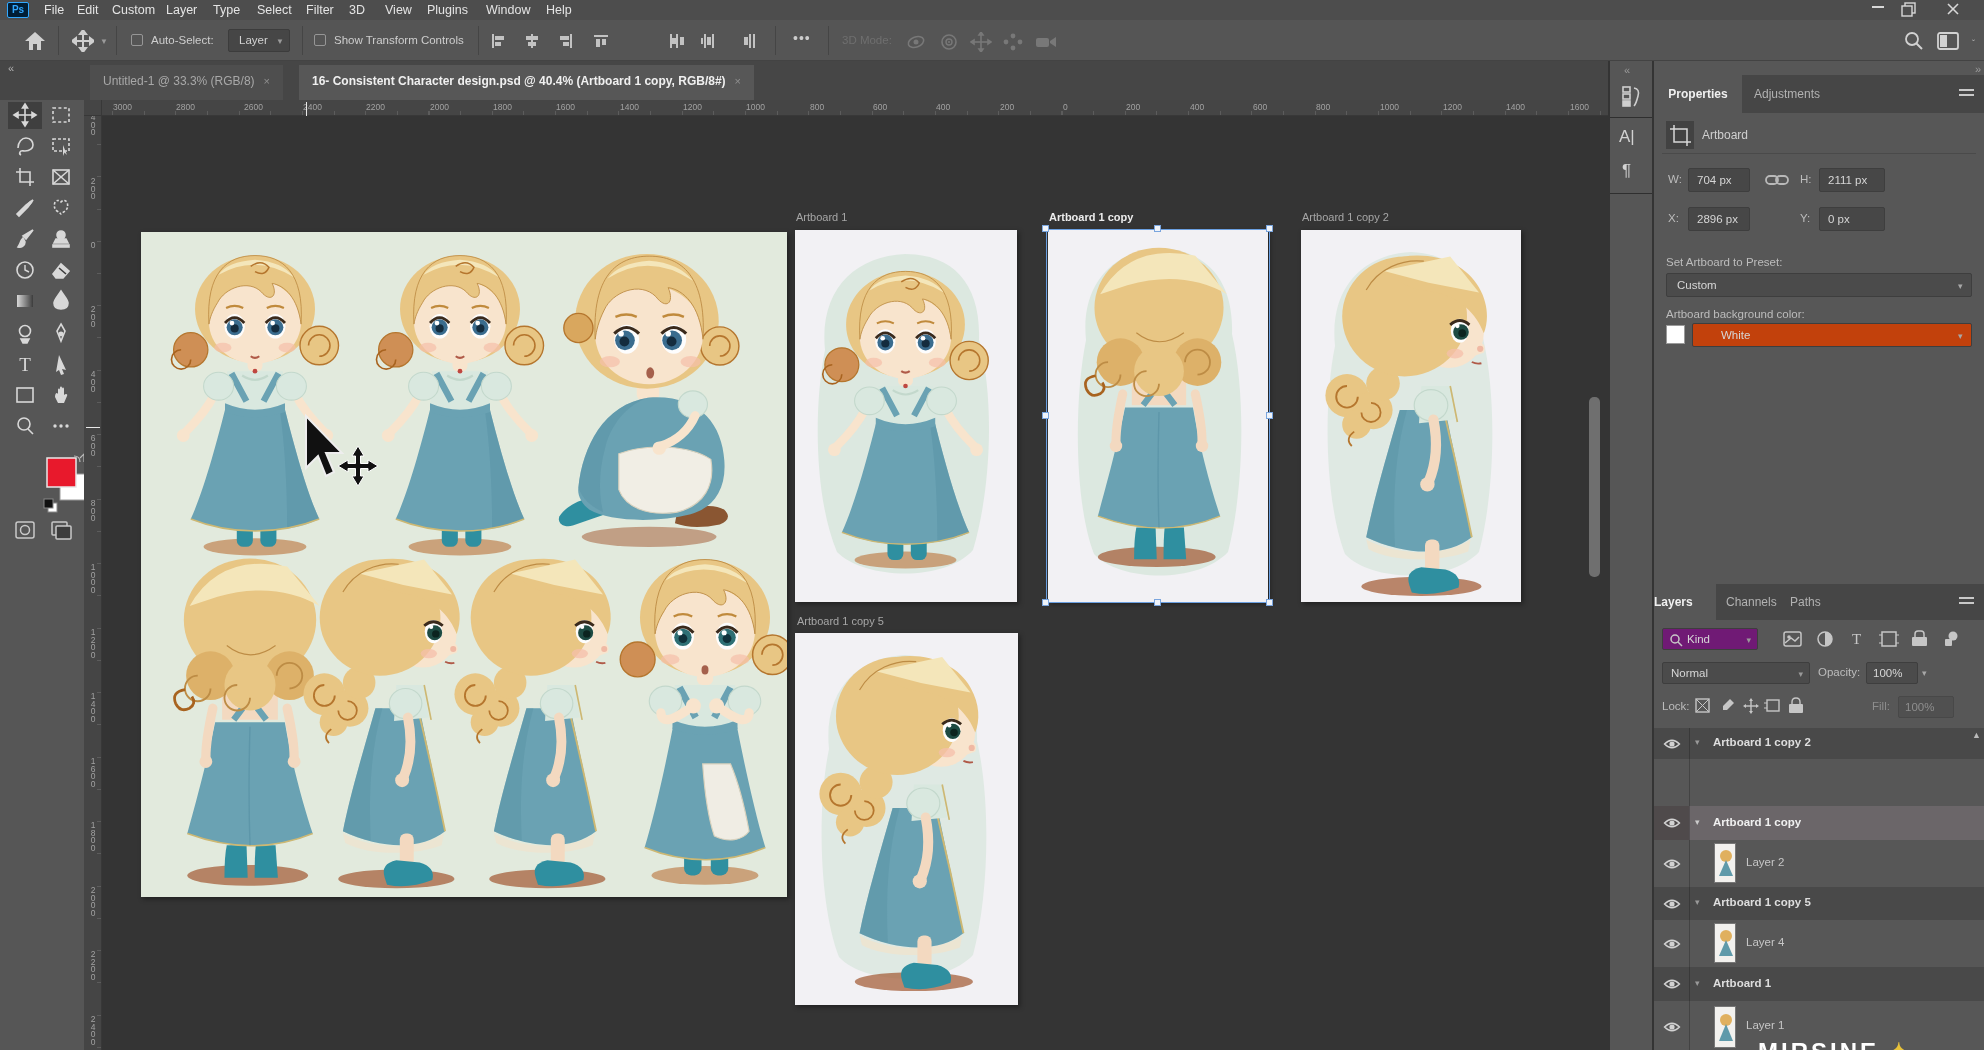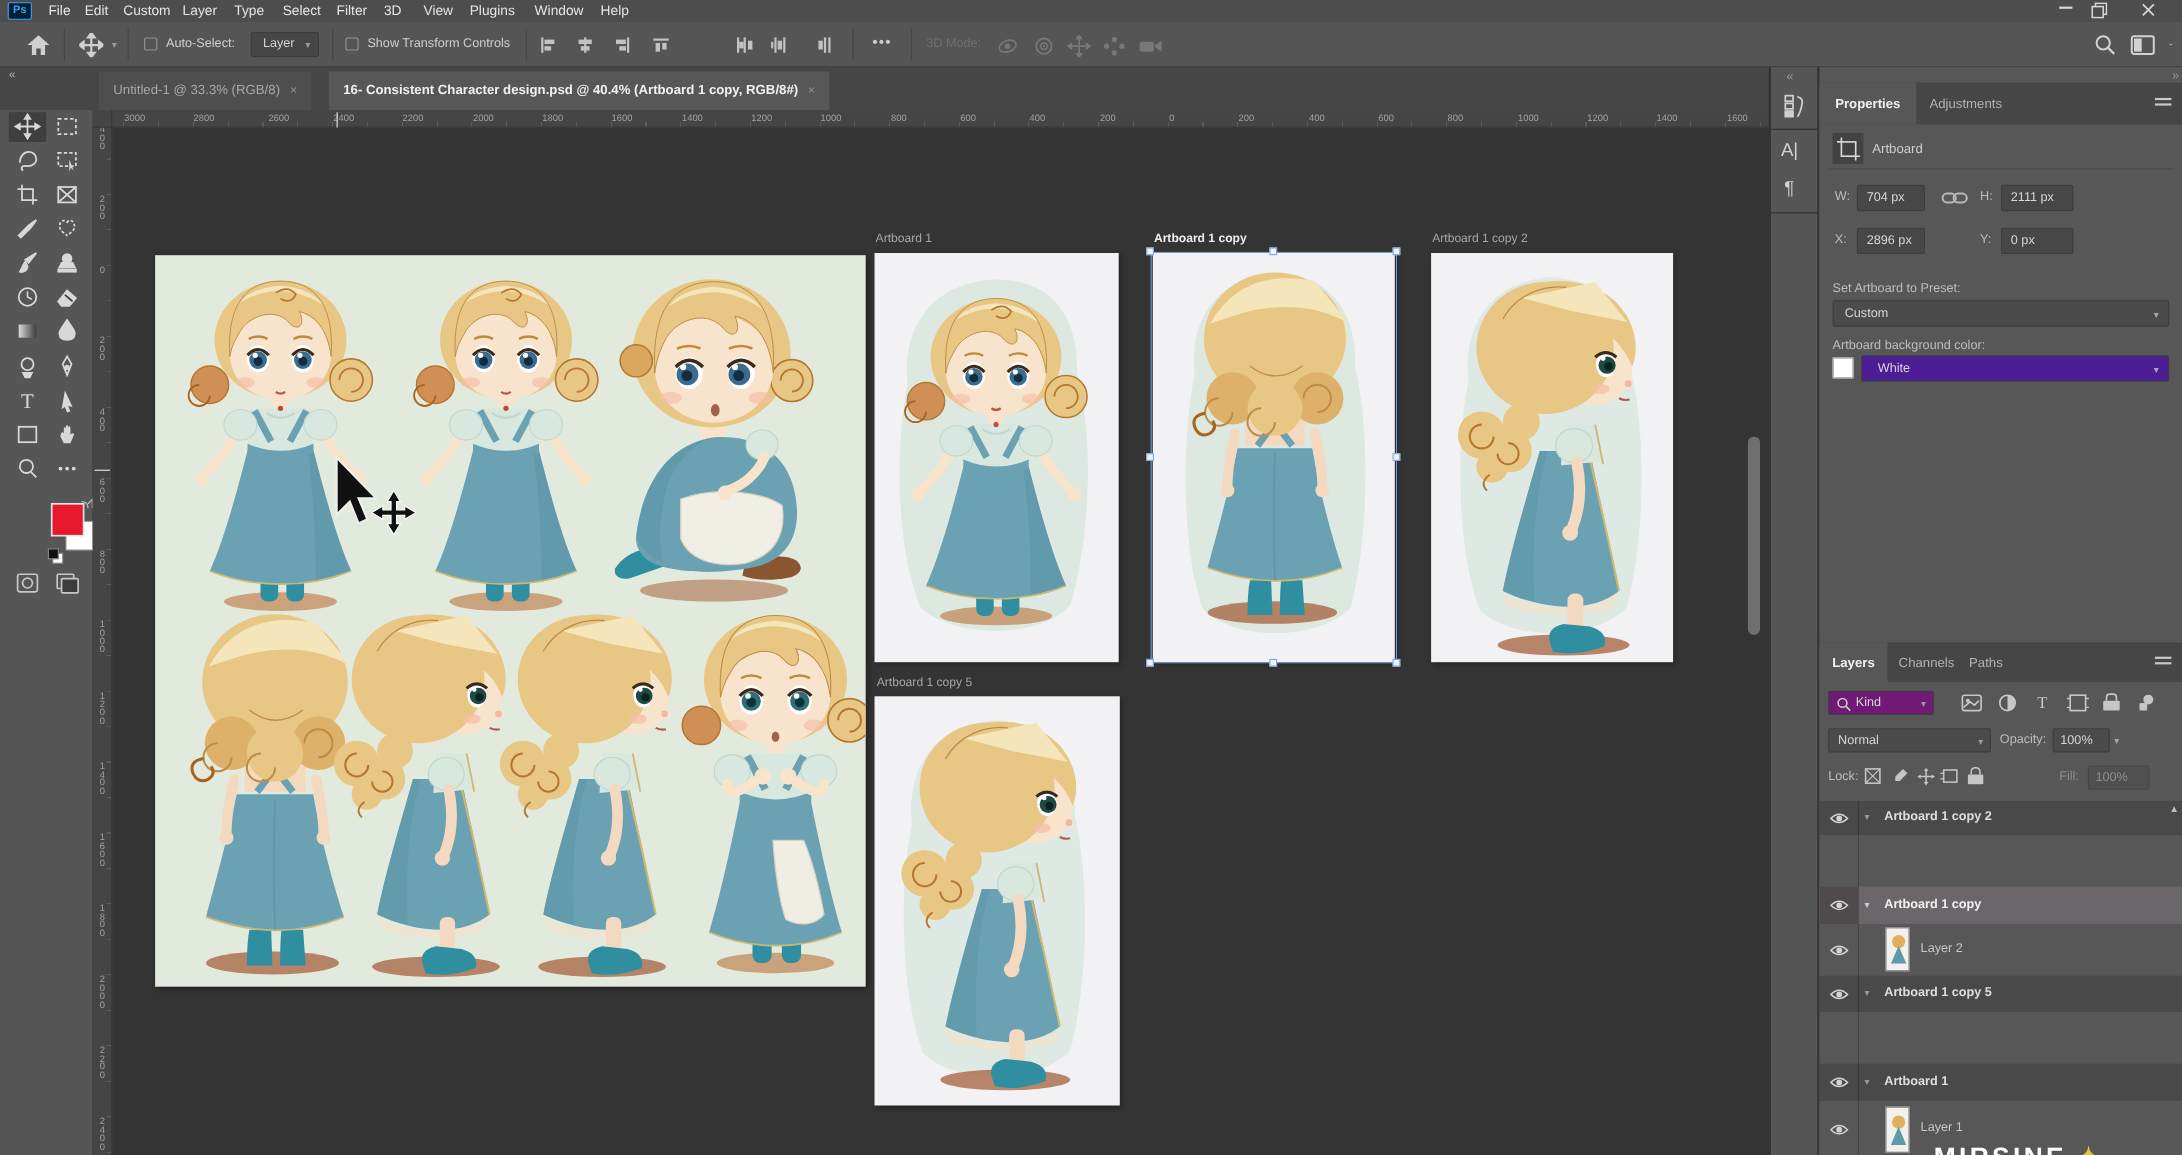--- a/index.html
+++ b/index.html
@@ -723,27 +723,27 @@
     <div class="fld" style="left:165px;top:93px;width:66px;height:24px;line-height:22px;padding-left:8px">2111 px</div>
     <div class="plabel" style="left:14px;top:137px">X:</div>
     <div class="fld" style="left:34px;top:132px;width:62px;height:24px;line-height:22px;padding-left:8px">2896 px</div>
     <div class="plabel" style="left:146px;top:137px">Y:</div>
     <div class="fld" style="left:165px;top:132px;width:66px;height:24px;line-height:22px;padding-left:8px">0 px</div>
     <div class="plabel" style="left:12px;top:181px">Set Artboard to Preset:</div>
     <div class="fld" style="left:12px;top:198px;width:306px;height:24px;line-height:22px;padding-left:10px;background:#4b4b4b">Custom</div>
     <div class="chev" style="left:304px;top:206px">▾</div>
     <div class="plabel" style="left:12px;top:233px">Artboard background color:</div>
     <div style="position:absolute;left:12px;top:250px;width:19px;height:19px;background:#fff;border:1px solid #9a9a9a"></div>
-    <div class="fld" style="left:38px;top:248px;width:280px;height:24px;line-height:22px;padding-left:14px;background:#4c1d95">White</div>
+    <div class="fld" style="left:38px;top:248px;width:280px;height:24px;line-height:22px;padding-left:28px;background:#c2410c">White</div>
     <div class="chev" style="left:304px;top:256px">▾</div>
   </div>
 
   <div style="position:absolute;left:0;top:523px;width:330px;height:466px;background:#575757">
     <div style="position:absolute;left:0;top:0;width:330px;height:36px;background:#464646"></div>
-    <div style="position:absolute;left:0;top:0;width:62px;height:36px;background:#575757;color:#f0f0f0;font-weight:bold;font-size:12px;line-height:36px;text-align:center">Layers</div>
+    <div style="position:absolute;left:0;top:0;width:62px;height:36px;background:#575757;color:#f0f0f0;font-weight:bold;font-size:12px;line-height:36px;">Layers</div>
     <div style="position:absolute;left:72px;top:0;color:#b2b2b2;font-size:12px;line-height:36px">Channels</div>
     <div style="position:absolute;left:136px;top:0;color:#b2b2b2;font-size:12px;line-height:36px">Paths</div>
     <div style="position:absolute;right:10px;top:13px;width:15px;height:2px;background:#c9c9c9;box-shadow:0 5px 0 #c9c9c9"></div>
 
     <div class="fld" style="left:8px;top:44px;width:96px;height:22px;line-height:20px;background:#701a75">
       <svg style="position:absolute;left:6px;top:4px" width="14" height="14" viewBox="0 0 14 14">
             <circle cx="6" cy="6" r="4" stroke="#c8c8c8" stroke-width="1.5" fill="none"></circle>
             <line x1="9" y1="9" x2="13" y2="13" stroke="#c8c8c8" stroke-width="1.5"></line>
           </svg><span style="margin-left:24px">Kind</span>
       <span style="position:absolute;right:6px;top:1px;color:#999;font-size:9px">▾</span>
@@ -826,20 +826,33 @@
         <span style="position:absolute;left:92px;top:16px;color:#c6c6c6">Layer 2</span>
       </div>
       <div class="lrow" style="top:159px;height:33px;background:#494949">
         <svg class="eye" style="top:11px" width="18" height="12" viewBox="0 0 18 12">
               <path d="M1.5,6 Q9,-1.5 16.5,6 Q9,13.5 1.5,6 Z" stroke="#d2d2d2" stroke-width="1.4" fill="none"></path>
               <circle cx="9" cy="6" r="2.6" fill="#d2d2d2"></circle>
             </svg>
         <span style="position:absolute;left:41px;top:10px;color:#9a9a9a;font-size:9px">▾</span>
         <span style="position:absolute;left:59px;top:9px;color:#dedede;font-weight:bold">Artboard 1 copy 5</span>
       </div>
+      <div class="lrow" style="top:192px;height:47px;background:#575757">
+        <svg class="eye" style="top:18px" width="18" height="12" viewBox="0 0 18 12">
+              <path d="M1.5,6 Q9,-1.5 16.5,6 Q9,13.5 1.5,6 Z" stroke="#d2d2d2" stroke-width="1.4" fill="none"></path>
+              <circle cx="9" cy="6" r="2.6" fill="#d2d2d2"></circle>
+            </svg>
+        <div class="lthumb" style="top:3px;height:40px">
+          <svg width="22" height="40" viewBox="0 0 22 40">
+                <circle cx="11" cy="12" r="6" fill="#e0b05e"></circle>
+                <path d="M11,16 L4,32 L18,32 Z" fill="#5f9aaa"></path>
+              </svg>
+        </div>
+        <span style="position:absolute;left:92px;top:16px;color:#c6c6c6">Layer 4</span>
+      </div>
       <div class="lrow" style="top:239px;height:34px;background:#494949">
         <svg class="eye" style="top:11px" width="18" height="12" viewBox="0 0 18 12">
               <path d="M1.5,6 Q9,-1.5 16.5,6 Q9,13.5 1.5,6 Z" stroke="#d2d2d2" stroke-width="1.4" fill="none"></path>
               <circle cx="9" cy="6" r="2.6" fill="#d2d2d2"></circle>
             </svg>
         <span style="position:absolute;left:41px;top:11px;color:#9a9a9a;font-size:9px">▾</span>
         <span style="position:absolute;left:59px;top:10px;color:#dedede;font-weight:bold">Artboard 1</span>
       </div>
       <div class="lrow" style="top:273px;height:49px;background:#575757">
         <svg class="eye" style="top:20px" width="18" height="12" viewBox="0 0 18 12">

